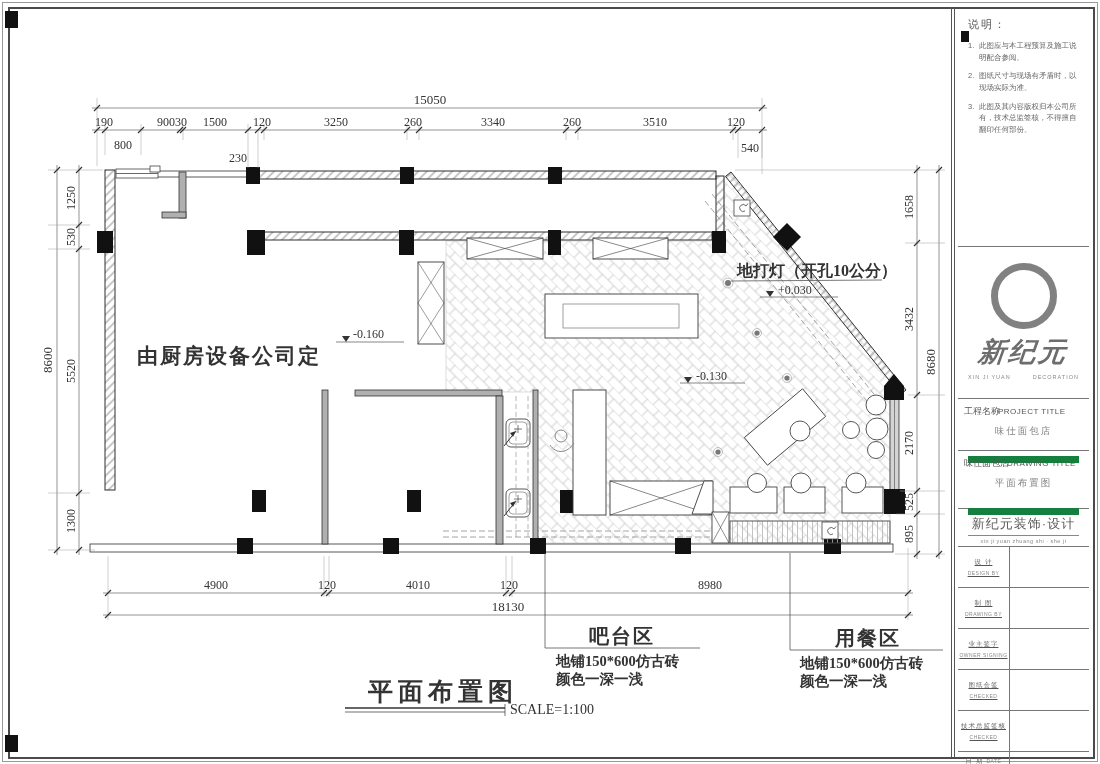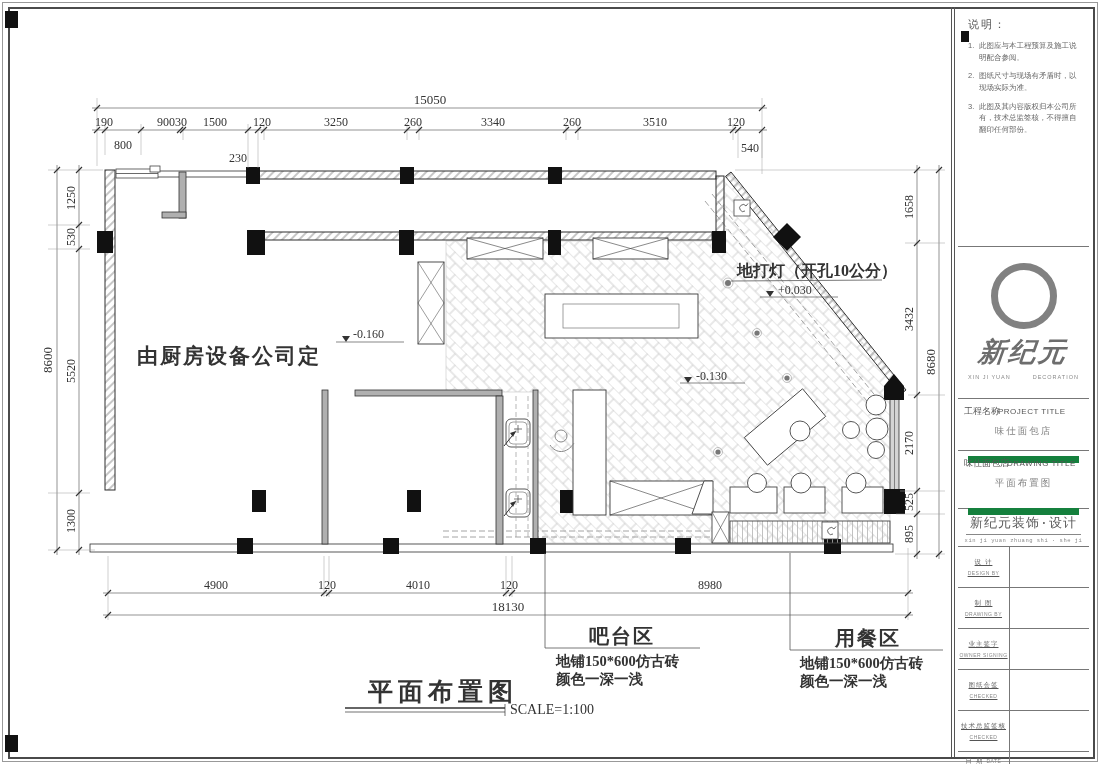--- a/index.html
+++ b/index.html
@@ -19,21 +19,21 @@
   .sec-logo{height:152px;text-align:center;}
   .logo-ring{width:52px;height:52px;border:7px solid #818181;border-radius:50%;margin:16px auto 10px;}
   .logo-name{font-size:27px;font-weight:bold;font-style:italic;color:#6d6d6d;letter-spacing:3px;transform:skewX(-6deg);line-height:1;}
   .logo-sub{display:flex;justify-content:space-between;padding:8px 10px 0;font-size:5.5px;letter-spacing:1px;color:#8a8a8a;}
   .sec-field{padding:6px 6px 0;}
   .sec-project{height:52px;}
   .sec-drawing{height:58px;}
   .field-head{font-size:9px;color:#555;white-space:nowrap;}
   .field-head .en{font-size:8px;letter-spacing:.5px;margin-left:-2px;}
   .field-value{font-size:9.5px;color:#828282;text-align:center;border-bottom:7px solid #15803d;margin:7px 4px 0;padding-bottom:18px;letter-spacing:2px;}
-  .sec-company{height:38px;text-align:center;padding-top:5px;font-family:Liberation Mono, monospace;}
+  .sec-company{height:38px;text-align:center;padding-top:5px;}
   .company-name{font-size:13px;color:#5a5a5a;letter-spacing:1px;display:inline-block;border-bottom:1px solid #888;padding:0 4px 2px;}
   .company-py{font-size:5.5px;color:#8a8a8a;letter-spacing:.5px;margin-top:2px;}
   .tb-row{display:flex;border-bottom:1px solid #777;box-sizing:border-box;flex:none;text-decoration:underline;}
   .tb-row:last-child{border-bottom:none;}
   .tb-label{width:52px;border-right:1px solid #777;box-sizing:border-box;display:flex;flex-direction:column;align-items:center;justify-content:center;gap:3px;}
   .tb-label .cn{font-size:6.5px;color:#666;letter-spacing:1px;}
   .tb-label .en{font-size:5px;color:#888;letter-spacing:.5px;}
   .tb-value{flex:1;display:flex;align-items:center;padding-left:10px;font-family:"Liberation Serif",serif;color:#333;}
   .row-tall{height:41px;}
   .row-date{height:19px;}

